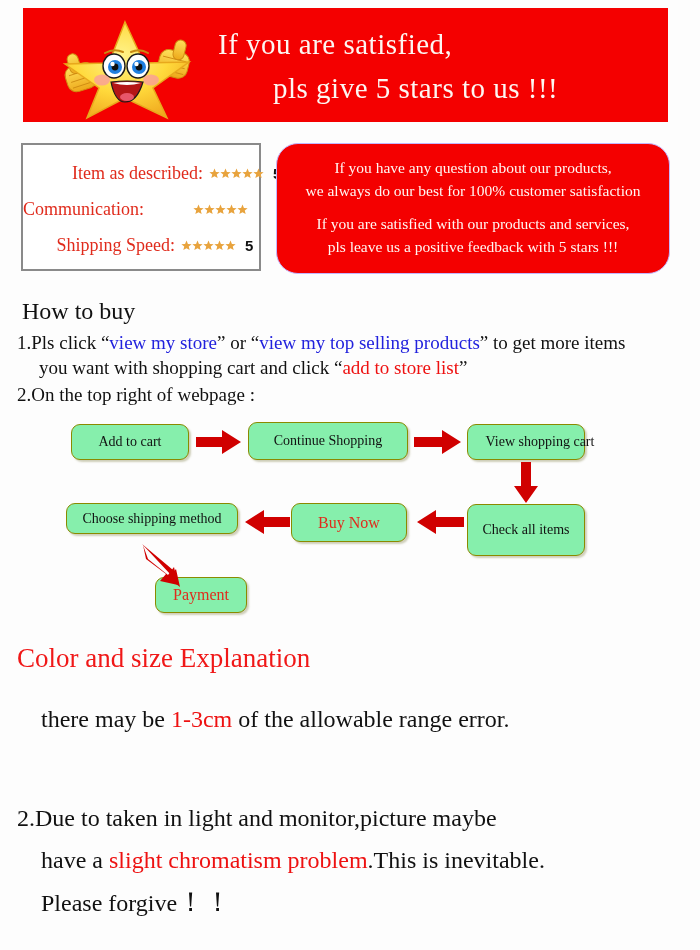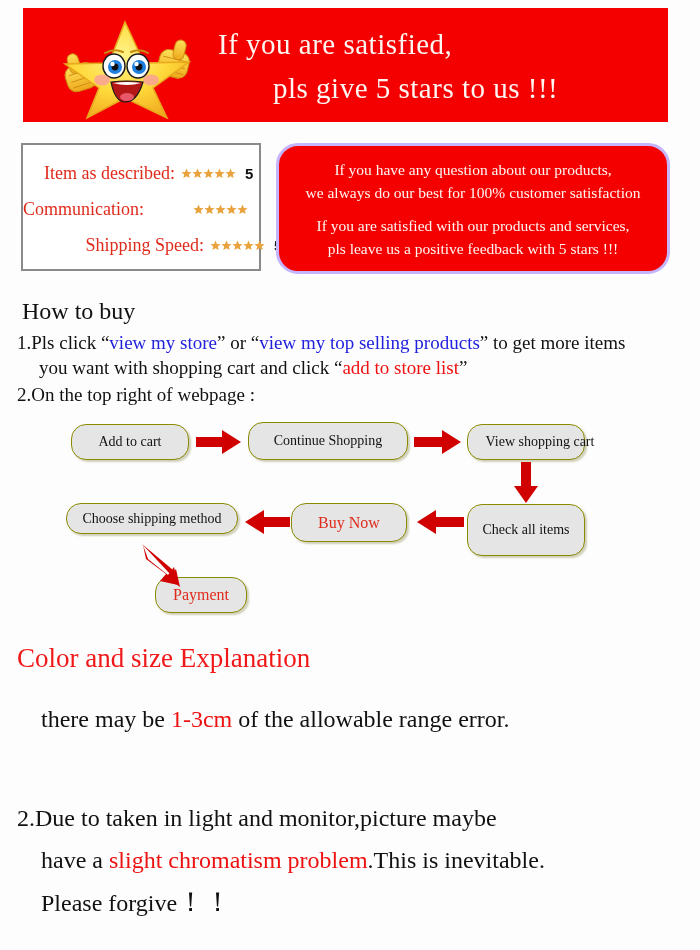--- a/index.html
+++ b/index.html
@@ -48,23 +48,23 @@
     border: 2px solid #8a8a8a;
     box-sizing: border-box;
   }
   .rating-row {
     position: absolute;
     left: 0; width: 240px;
     height: 30px;
     display: flex;
     align-items: center;
   }
-  .rating-row:nth-of-type(1) { top: 13px; }
+  .rating-row:nth-of-type(1) { top: 13px; padding-left: 28px; }
   .rating-row:nth-of-type(2) { top: 49px; gap: 43px; }
-  .rating-row:nth-of-type(3) { top: 85px; padding-left: 29px; }
+  .rating-row:nth-of-type(3) { top: 85px; }
   .rating-label {
     color: #e02b1c;
     font-size: 18px;
     text-align: right;
     width: 158px;
     padding-right: 6px;
     box-sizing: border-box;
     white-space: nowrap;
   }
   .rating-stars {
@@ -81,21 +81,21 @@
     font-family: "Liberation Sans", sans-serif;
     margin-left: 6px;
   }
 
   
   .msg-box {
     position: absolute;
     left: 276px; top: 143px;
     width: 394px; height: 131px;
     background: #f40000;
-    border: 3px solid #c4b5fd;
+    border: 1px solid #c4b5fd;
     border-radius: 22px;
     box-sizing: border-box;
     color: #fff6f2;
     font-size: 15.5px;
     line-height: 23px;
     padding: 12px 10px 0 10px;
     text-align: center;
   }
   .msg-box .gap { height: 10px; }
   .msg-box div { white-space: nowrap; }
@@ -120,23 +120,23 @@
     position: absolute;
     left: 17px; top: 384px;
     font-size: 19px;
   }
   .blue { color: #2222dd; }
   .red  { color: #ee1111; }
 
   
   .fbox {
     position: absolute;
-    background: #e5e5e5;
+    background: #86efac;
     border: 1.5px solid #8a8a00;
-    border-radius: 15px;
+    border-radius: 9px;
     box-sizing: border-box;
     display: flex;
     align-items: center;
     justify-content: center;
     box-shadow: 2px 2px 2px rgba(120,120,60,0.35);
     font-size: 14px;
     color: #111;
     white-space: nowrap;
   }
   .fbox.big { font-size: 16px; color: #e02b1c; }

